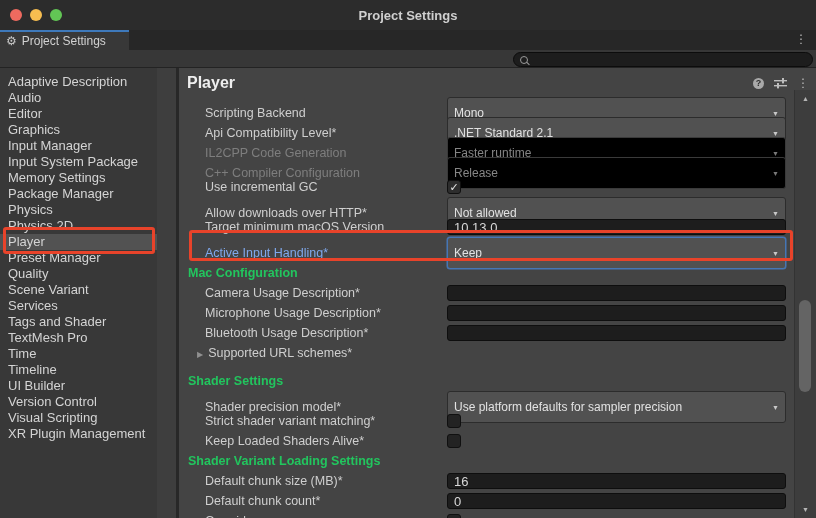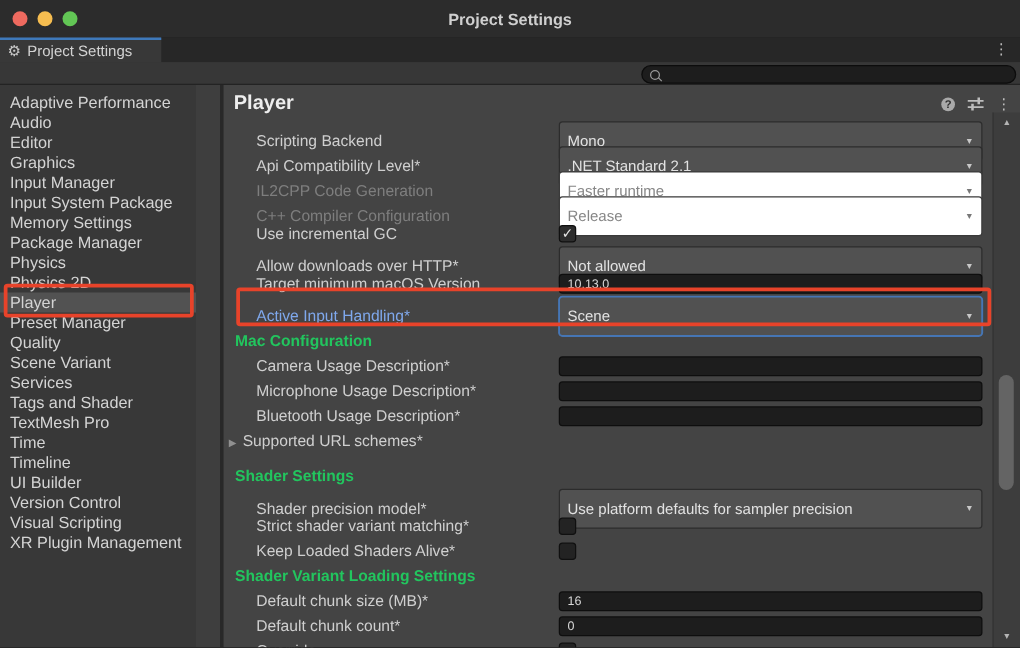--- a/index.html
+++ b/index.html
@@ -45,24 +45,24 @@
   .row-label{padding-left:26px;font-size:12.5px;color:#cfcfcf;white-space:nowrap;overflow:hidden;}
   .row-label.disabled{color:#7e7e7e;}
   .row-label.highlight{color:var(--accent-blue);}
   .section{height:20px;line-height:20px;padding-left:9px;color:#22c55e;font-weight:bold;font-size:12.5px;white-space:nowrap;}
   .section.m6{margin-top:6px;}.section.m8{margin-top:8px;}
   .tri{color:#909090;font-size:8px;margin-right:5px;}
   .ctrl{display:flex;align-items:center;}
   .dd{flex:1;height:32px;background:#515151;border:1px solid #2c2c2c;border-radius:3px;display:flex;align-items:center;
     padding:0 6px;color:#e2e2e2;font-size:12px;box-sizing:border-box;white-space:nowrap;overflow:hidden;cursor:default;}
   .dd .arrow{margin-left:auto;font-size:7px;color:#c8c8c8;padding-left:6px;}
-  .dd.disabled{background:#ffffff;border-color:#3a3a3a;color:#868686;gap:21px;}
+  .dd.disabled{background:#000000;border-color:#3a3a3a;color:#868686;gap:21px;}
   .dd.disabled .arrow{color:#787878;}
   .dd.focused{border-color:var(--focus-blue);box-shadow:0 0 0 0.5px var(--focus-blue);}
-  .tf{flex:1;height:16px;background:#1d1d1d;border:1px solid #0e0e0e;border-radius:3px;color:#d8d8d8;font-size:10px;
+  .tf{flex:1;height:16px;background:#1d1d1d;border:1px solid #0e0e0e;border-radius:3px;color:#d8d8d8;font-size:13px;
     display:flex;align-items:center;padding:0 6px;box-sizing:border-box;}
   .cb{width:14px;height:14px;background:#232323;border:1px solid #101010;border-radius:3px;display:flex;align-items:center;justify-content:center;color:#e8e8e8;font-size:11px;line-height:1;box-sizing:border-box;}
   .cb.checked{background:#2d2d2d;}
   
   .rail{position:absolute;top:90px;right:0;width:22px;bottom:0;background:#3d3d3d;border-left:1px solid #333;box-sizing:border-box;z-index:4;}
   .rail-up{position:absolute;top:5px;left:0;width:100%;text-align:center;color:#b5b5b5;font-size:7px;}
   .rail-down{position:absolute;bottom:5px;left:0;width:100%;text-align:center;color:#b5b5b5;font-size:7px;}
   .thumb{position:absolute;left:4px;width:12px;top:210px;height:92px;background:#646464;border-radius:6px;}
   
   .annot{position:absolute;border:3px solid var(--annotation-red);border-radius:3px;box-sizing:border-box;pointer-events:none;z-index:10;}
@@ -93,21 +93,21 @@
 
   <div class="toolbar">
     <div class="search">
       <span class="search-icon"></span>
       <input value="" style="">
     </div>
   </div>
 
   <div class="sidebar">
     <div>
-        <div class="sb-item">Adaptive Performance</div>
+        <div class="sb-item">Adaptive Description</div>
         <div class="sb-item">Audio</div>
         <div class="sb-item">Editor</div>
         <div class="sb-item">Graphics</div>
         <div class="sb-item">Input Manager</div>
         <div class="sb-item">Input System Package</div>
         <div class="sb-item">Memory Settings</div>
         <div class="sb-item">Package Manager</div>
         <div class="sb-item">Physics</div>
         <div class="sb-item">Physics 2D</div>
         <div class="sb-item selected">Player</div>
@@ -189,21 +189,21 @@
         <div class="row">
           <div class="row-label">Target minimum macOS Version</div>
           <div class="ctrl">
             <div class="tf">10.13.0</div>
           </div>
         </div>
         <div class="row">
           <div class="row-label highlight">Active Input Handling*</div>
           <div class="ctrl">
             <div class="dd focused">
-              <span>Scene</span>
+              <span>Keep</span>
               <span class="arrow">▼</span>
             </div>
           </div>
         </div>
         <div class="section m6">Mac Configuration</div>
         <div class="row">
           <div class="row-label">Camera Usage Description*</div>
           <div class="ctrl">
             <div class="tf"></div>
           </div>
@@ -214,21 +214,21 @@
             <div class="tf"></div>
           </div>
         </div>
         <div class="row">
           <div class="row-label">Bluetooth Usage Description*</div>
           <div class="ctrl">
             <div class="tf"></div>
           </div>
         </div>
         <div class="row">
-          <div class="row-label" style="padding-left: 4px;"><span class="tri">▶</span>Supported URL schemes*</div>
+          <div class="row-label" style="padding-left: 18px;"><span class="tri">▶</span>Supported URL schemes*</div>
           <div class="ctrl"></div>
         </div>
         <div class="section m8">Shader Settings</div>
         <div class="row">
           <div class="row-label">Shader precision model*</div>
           <div class="ctrl">
             <div class="dd">
               <span>Use platform defaults for sampler precision</span>
               <span class="arrow">▼</span>
             </div>

